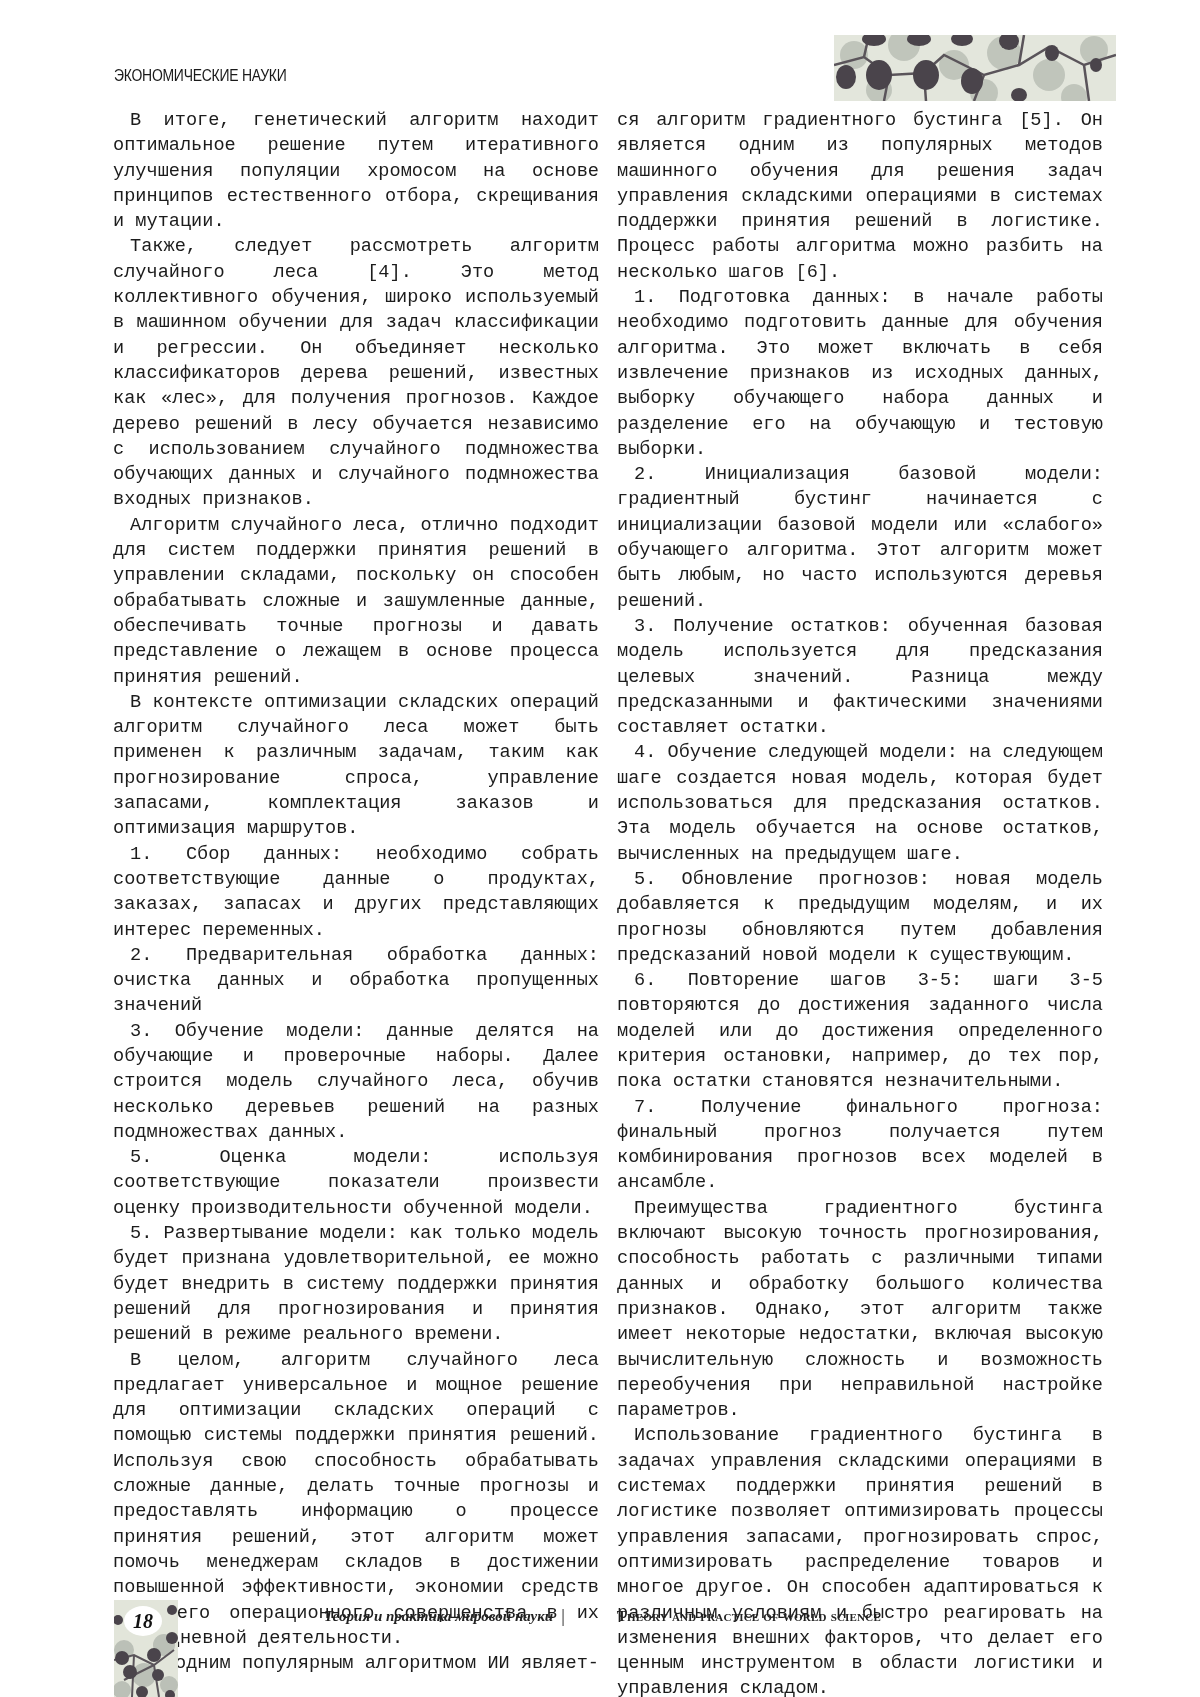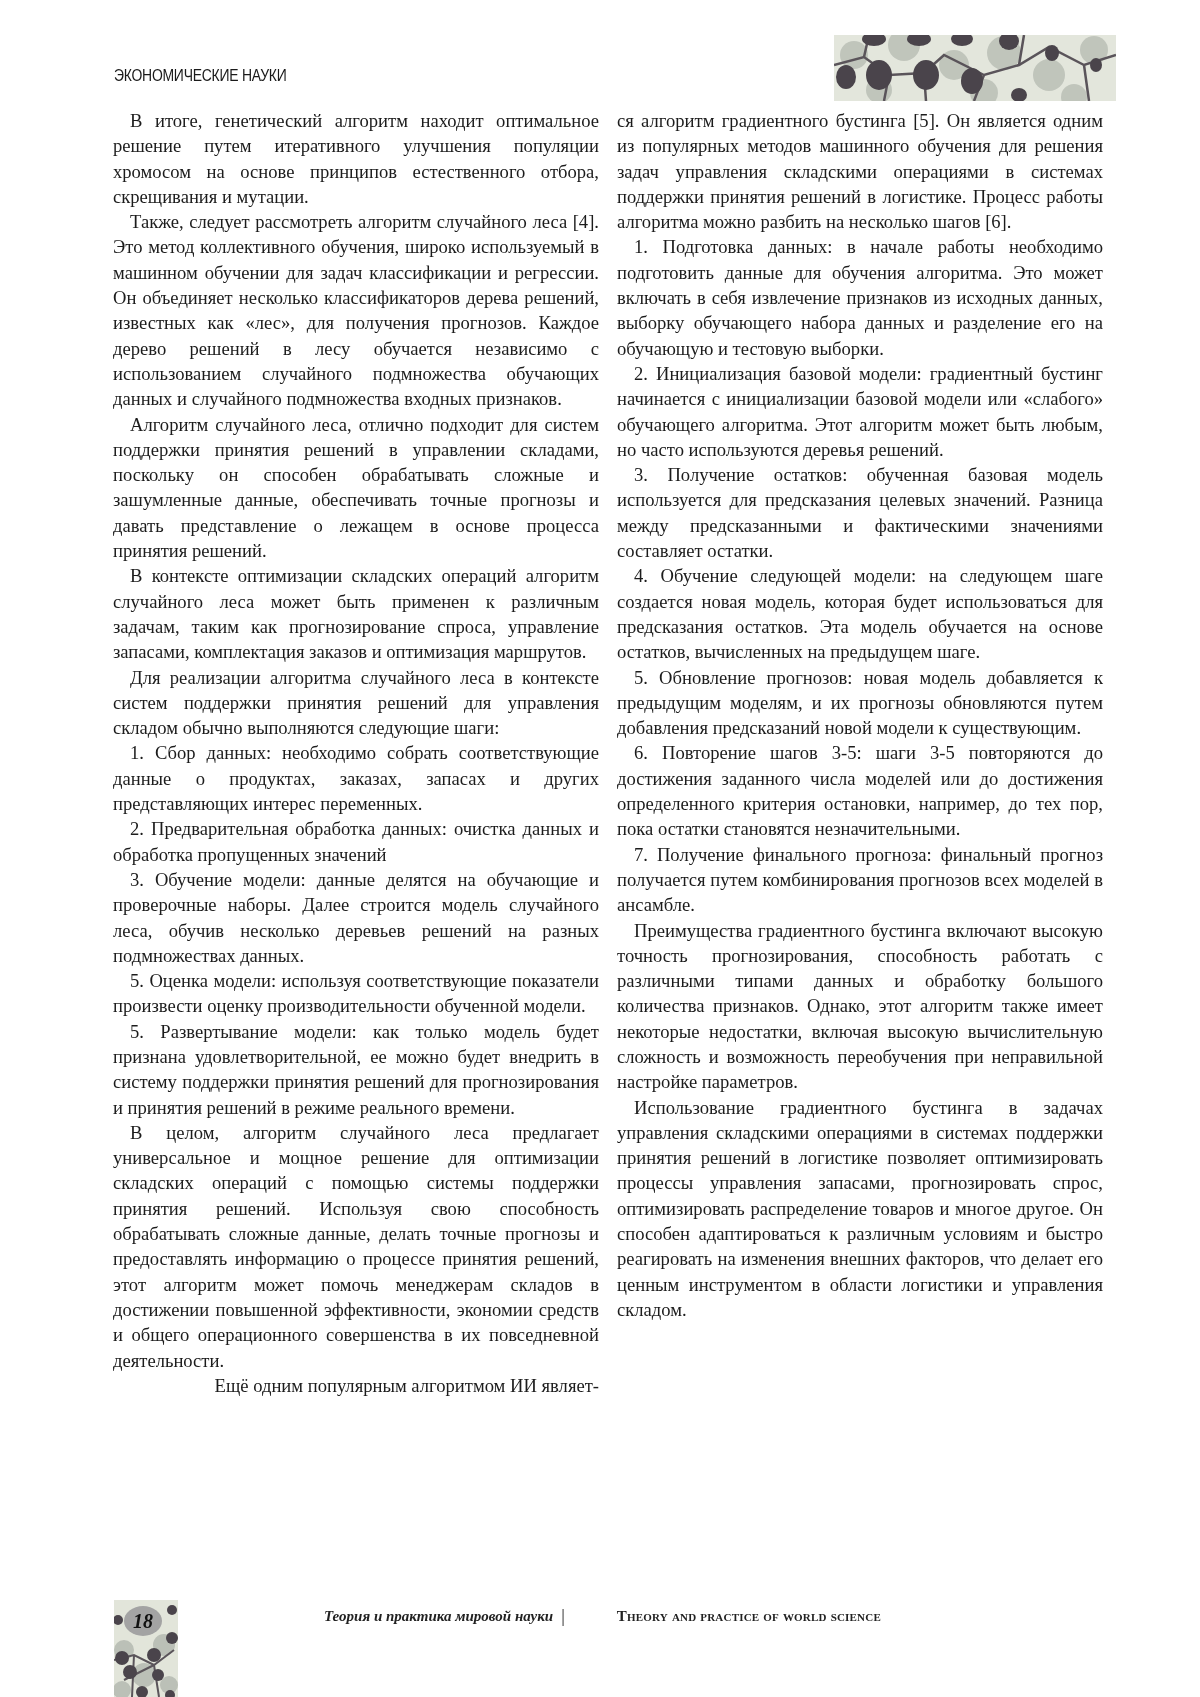--- a/index.html
+++ b/index.html
@@ -8,33 +8,33 @@
     position:absolute; left:114px; top:66px;
     font-family:"Liberation Sans", sans-serif; font-size:17px; letter-spacing:-0.3px;
     transform:scaleX(0.82); transform-origin:left top; color:#1a1a1a;
   }
   .header-art {
     position:absolute; left:834px; top:35px; width:282px; height:66px; overflow:hidden;
     background:#e6e8de;
   }
   .col {
     position:absolute; top:108px; width:486px;
-    font-family:Liberation Serif, serif; font-size:18.6px; line-height:25.3px;
+    font-family:Liberation Mono, monospace; font-size:18.6px; line-height:25.3px;
     text-align:justify; color:#1c1c1c;
   }
   .col.left { left:113px; }
   .col.right { left:617px; }
   .col p { margin:0; text-indent:17px; hyphens:manual; }
   .col p.cont { text-indent:0; }
   .footer-art {
     position:absolute; left:114px; top:1600px; width:64px; height:97px; overflow:hidden; background:#e4e6dc;
   }
   .page-num {
     position:absolute; left:10px; top:6px; width:38px; height:30px; border-radius:50%;
-    background:#a3a3a3; font-family:"Liberation Serif", serif; font-style:italic; font-weight:bold;
+    background:#ffffff; font-family:"Liberation Serif", serif; font-style:italic; font-weight:bold;
     font-size:20px; line-height:30px; text-align:center; color:#111;
   }
   .footer-journal {
     position:absolute; top:1606px; left:324px;
     font-family:"Liberation Serif", serif; font-size:15px; font-style:italic; font-weight:bold; color:#222;
     display:flex; align-items:center; gap:8px;
   }
   .footer-sep { font-style:normal; font-weight:normal; font-size:18px; }
   .footer-en { font-style:normal; font-variant:small-caps; font-size:15px; letter-spacing:0.2px;margin-left:44px; }
 </style>
@@ -75,21 +75,20 @@
       <ellipse cx="185" cy="60" rx="8" ry="7"></ellipse>
     </g>
   </svg>
 </div>
 
 <div class="col left">
   <p>В итоге, генетический алгоритм находит оптимальное решение путем итеративного улучшения популяции хромосом на основе принципов естественного отбора, скрещивания и мутации.</p>
   <p>Также, следует рассмотреть алгоритм случайного леса [4]. Это метод коллективного обучения, широко используемый в машинном обучении для задач классификации и регрессии. Он объединяет несколько классификаторов дерева решений, известных как «лес», для получения прогнозов. Каждое дерево решений в лесу обучается независимо с использованием случайного подмножества обучающих данных и случайного подмножества входных признаков.</p>
   <p>Алгоритм случайного леса, отлично подходит для систем поддержки принятия решений в управлении складами, поскольку он способен обрабатывать сложные и зашумленные данные, обеспечивать точные прогнозы и давать представление о лежащем в основе процесса принятия решений.</p>
   <p>В контексте оптимизации складских операций алгоритм случайного леса может быть применен к различным задачам, таким как прогнозирование спроса, управление запасами, комплектация заказов и оптимизация маршрутов.</p>
-  <p>Для реализации алгоритма случайного леса в контексте систем поддержки принятия решений для управления складом обычно выполняются следующие шаги:</p>
   <p>1. Сбор данных: необходимо собрать соответствующие данные о продуктах, заказах, запасах и других представляющих интерес переменных.</p>
   <p>2. Предварительная обработка данных: очистка данных и обработка пропущенных значений</p>
   <p>3. Обучение модели: данные делятся на обучающие и проверочные наборы. Далее строится модель случайного леса, обучив несколько деревьев решений на разных подмножествах данных.</p>
   <p>5. Оценка модели: используя соответствующие показатели произвести оценку производительности обученной модели.</p>
   <p>5. Развертывание модели: как только модель будет признана удовлетворительной, ее можно будет внедрить в систему поддержки принятия решений для прогнозирования и принятия решений в режиме реального времени.</p>
   <p>В целом, алгоритм случайного леса предлагает универсальное и мощное решение для оптимизации складских операций с помощью системы поддержки принятия решений. Используя свою способность обрабатывать сложные данные, делать точные прогнозы и предоставлять информацию о процессе принятия решений, этот алгоритм может помочь менеджерам складов в достижении повышенной эффективности, экономии средств и общего операционного совершенства в их повседневной деятельности.</p>
   <p style="text-align:right;">Ещё одним популярным алгоритмом ИИ являет-</p>
 </div>
 
 <div class="col right">

